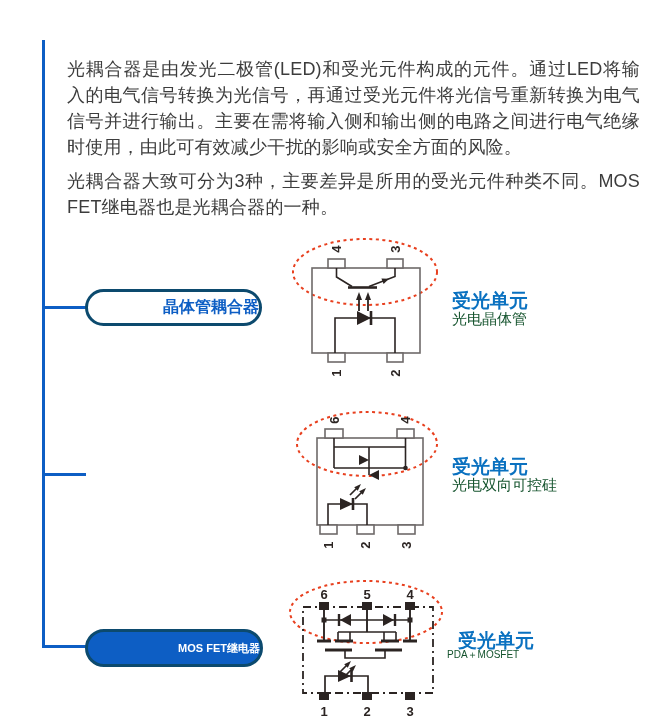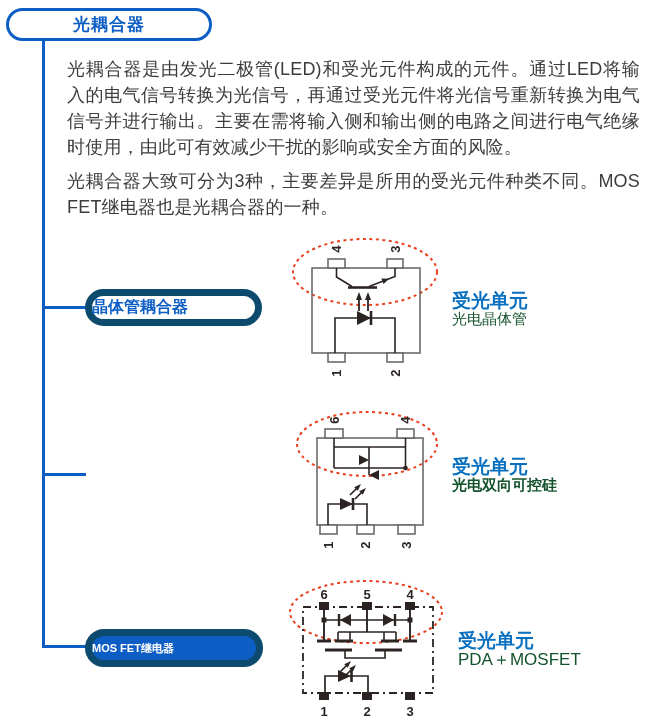--- a/index.html
+++ b/index.html
@@ -10,44 +10,41 @@
          border-radius:19px;display:flex;align-items:center;justify-content:center;
          box-sizing:border-box;background:#fff;}
   .badge span{color:#0d5ec4;font-weight:bold;font-size:17px;letter-spacing:1px;}
   
   .vline{position:absolute;left:42px;top:40px;width:3px;height:608px;background:#0d5ec4;}
   .hline{position:absolute;height:3px;background:#0d5ec4;}
   
   .para{position:absolute;left:67px;width:573px;font-size:18px;line-height:26px;color:#3c3c3c;
         text-align:justify;letter-spacing:0.2px;}
   
-  .pill{position:absolute;width:178px;height:37px;border:7px solid #0c4a6e;border-radius:21px;
-        display:flex;align-items:center;justify-content:flex-start;box-sizing:border-box;background:#fff;
+  .pill{position:absolute;width:178px;height:37px;border:3px solid #0c4a6e;border-radius:21px;
+        display:flex;align-items:center;justify-content:flex-end;box-sizing:border-box;background:#fff;
         cursor:pointer;}
   .pill span{color:#0d5ec4;font-weight:bold;font-size:16px;}
   .pill.filled{background:#0d5ec4;height:38px;}
   .pill.filled span{color:#ffffff;font-size:11px;}
   
   .diagram{position:absolute;}
   .pin{position:absolute;width:16px;height:16px;display:flex;align-items:center;justify-content:center;
        font-size:13px;font-weight:bold;color:#2b2422;}
   .pin.rot{transform:rotate(-90deg);}
   
   .recv-title{position:absolute;font-size:19px;font-weight:bold;color:#0a71c0;}
   .recv-type{position:absolute;font-size:15px;color:#14532d;}
   svg{position:absolute;left:0;top:0;}
 </style>
 </head>
 <body>
 
 <div class="page">
 
-  <div class="badge">
-    <span>光耦合器</span>
-  </div>
 
   <div class="vline"></div>
   <div class="hline" style="left:42px;top:306px;width:44px;"></div>
   <div class="hline" style="left:42px;top:473px;width:44px;"></div>
   <div class="hline" style="left:42px;top:645px;width:44px;"></div>
 
   <div class="para" style="top:56px;">光耦合器是由发光二极管(LED)和受光元件构成的元件。通过LED将输入的电气信号转换为光信号，再通过受光元件将光信号重新转换为电气信号并进行输出。主要在需将输入侧和输出侧的电路之间进行电气绝缘时使用，由此可有效减少干扰的影响或安全方面的风险。</div>
   <div class="para" style="top:168px;">光耦合器大致可分为3种，主要差异是所用的受光元件种类不同。MOS FET继电器也是光耦合器的一种。</div>
 
   <div class="pill" style="left:85px;top:289px;width:177px;">
@@ -126,21 +123,21 @@
         <line x1="63" y1="88" x2="63" y2="100" stroke-width="2.6"></line>
       </g>
     </svg>
     <span class="pin rot" style="left:36px;top:2px;">6</span>
     <span class="pin rot" style="left:107px;top:2px;">4</span>
     <span class="pin rot" style="left:30px;top:127px;">1</span>
     <span class="pin rot" style="left:67px;top:127px;">2</span>
     <span class="pin rot" style="left:108px;top:127px;">3</span>
   </div>
   <div class="recv-title" style="left:452px;top:454px;">受光单元</div>
-  <div class="recv-type" style="left:452px;top:476px;font-weight:bold;">光电双向可控硅</div>
+  <div class="recv-type" style="left:452px;top:476px;">光电双向可控硅</div>
 
   <div class="diagram" style="left:285px;top:580px;width:175px;height:143px;">
     <svg width="175" height="143" viewBox="0 0 175 143">
       <ellipse cx="81" cy="32" rx="76" ry="31" fill="none" stroke="#e8401f" stroke-width="2" stroke-dasharray="3 3.5"></ellipse>
       <rect x="18" y="27" width="130" height="86" fill="none" stroke="#2b2422" stroke-width="1.8" stroke-dasharray="8 4 2 4"></rect>
       <g fill="#2b2422">
         <rect x="34" y="22" width="10" height="8"></rect>
         <rect x="77" y="22" width="10" height="8"></rect>
         <rect x="120" y="22" width="10" height="8"></rect>
         <rect x="34" y="112" width="10" height="8"></rect>
@@ -184,15 +181,15 @@
       </g>
     </svg>
     <span class="pin" style="left:31px;top:6px;">6</span>
     <span class="pin" style="left:74px;top:6px;">5</span>
     <span class="pin" style="left:117px;top:6px;">4</span>
     <span class="pin" style="left:31px;top:123px;">1</span>
     <span class="pin" style="left:74px;top:123px;">2</span>
     <span class="pin" style="left:117px;top:123px;">3</span>
   </div>
   <div class="recv-title" style="left:458px;top:628px;">受光单元</div>
-  <div class="recv-type" style="left:458px;top:648px;font-size:17px;">PDA＋MOSFET</div>
+  <div class="recv-type" style="left:447px;top:648px;font-size:10px;">PDA＋MOSFET</div>
 
 </div>
 
 </body></html>

